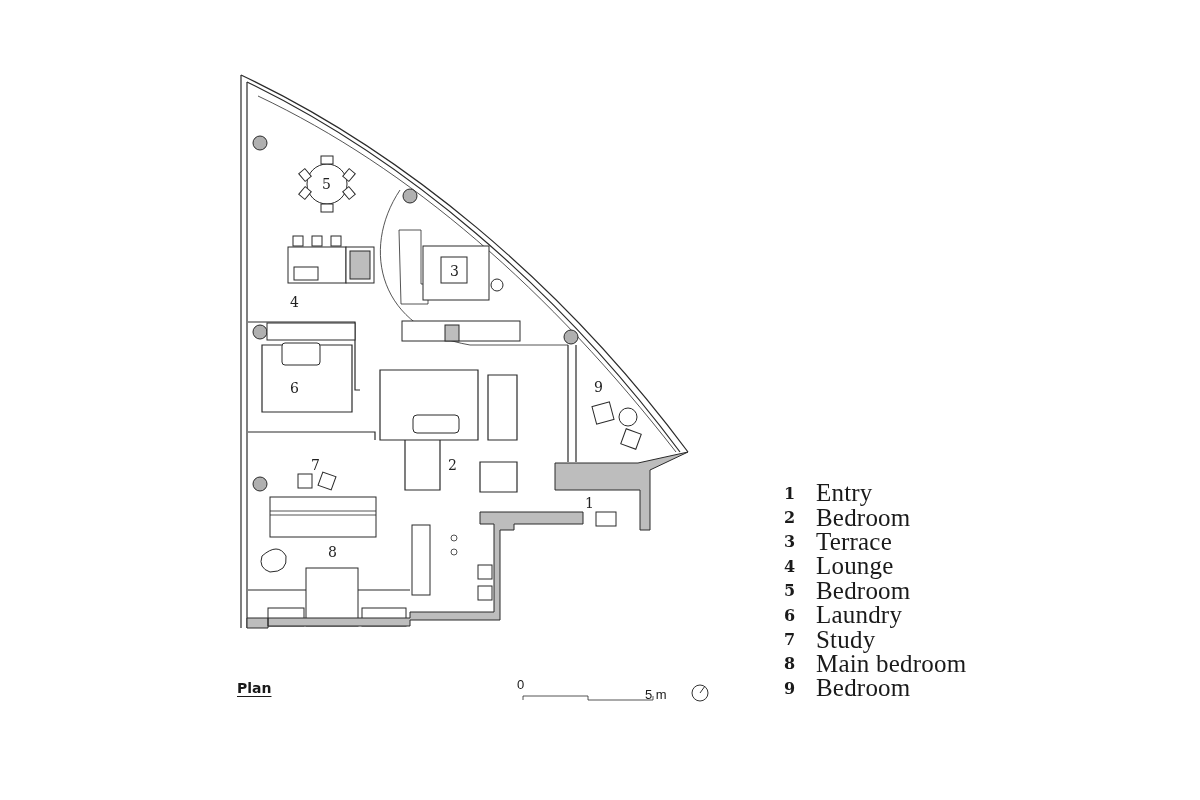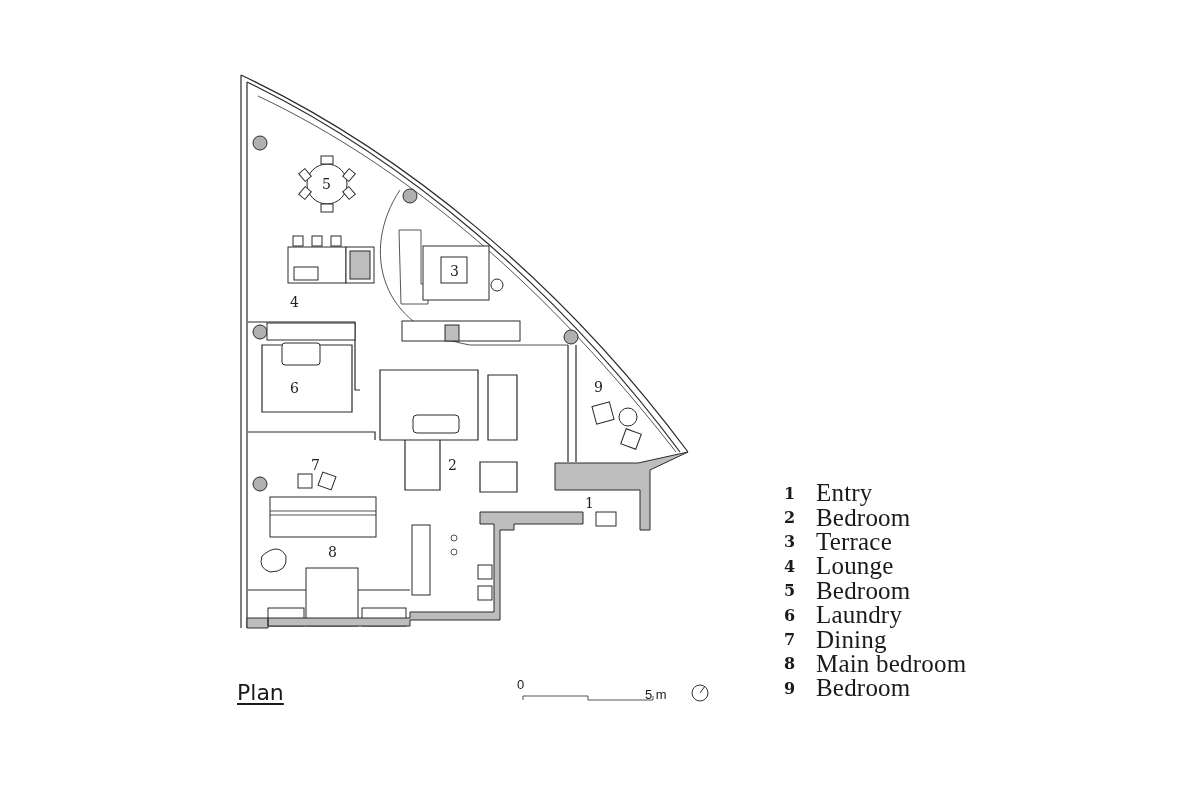--- a/index.html
+++ b/index.html
@@ -10,21 +10,21 @@
   .thin { fill:none; stroke:#2a2a2a; stroke-width:0.8; }
   .solid { fill:#bdbdbd; stroke:#2a2a2a; stroke-width:1; }
   .col { fill:#b0b0b0; stroke:#2a2a2a; stroke-width:1; }
   .furn { fill:#fff; stroke:#2a2a2a; stroke-width:1; }
   .room-num { font-family:"DejaVu Serif", serif; font-size:14px; fill:#222; }
   .legend { position:absolute; left:784px; top:481px; }
   .legend-row { display:flex; height:24.4px; align-items:center; }
   .legend-num { width:32px; font-family:"DejaVu Serif", serif; font-weight:bold; font-size:16px; }
   .legend-label { font-family:Liberation Serif, serif; font-size:25px; letter-spacing:0.2px; }
   .plan-title { position:absolute; left:237px; top:680px; font-family:"DejaVu Sans", sans-serif;
-                font-weight:normal; font-size:22px; text-decoration:underline; text-underline-offset:3px; }
+                font-weight:bold; font-size:14px; text-decoration:underline; text-underline-offset:3px; }
   .scale-lbl { position:absolute; font-family:"Liberation Sans", sans-serif; font-size:13px; }
 </style>
 </head>
 <body>
 
 <svg id="plan-svg" viewBox="0 0 1200 800">
 
   <g>
     <path class="wall" d="M241,75 L241,628"></path>
     <path class="wall" d="M247,82 L247,628"></path>
@@ -167,21 +167,21 @@
   <div class="legend-row">
       <span class="legend-num">5</span>
       <span class="legend-label">Bedroom</span>
     </div>
   <div class="legend-row">
       <span class="legend-num">6</span>
       <span class="legend-label">Laundry</span>
     </div>
   <div class="legend-row">
       <span class="legend-num">7</span>
-      <span class="legend-label">Dining</span>
+      <span class="legend-label">Study</span>
     </div>
   <div class="legend-row">
       <span class="legend-num">8</span>
       <span class="legend-label">Main bedroom</span>
     </div>
   <div class="legend-row">
       <span class="legend-num">9</span>
       <span class="legend-label">Bedroom</span>
     </div>
 </div>

